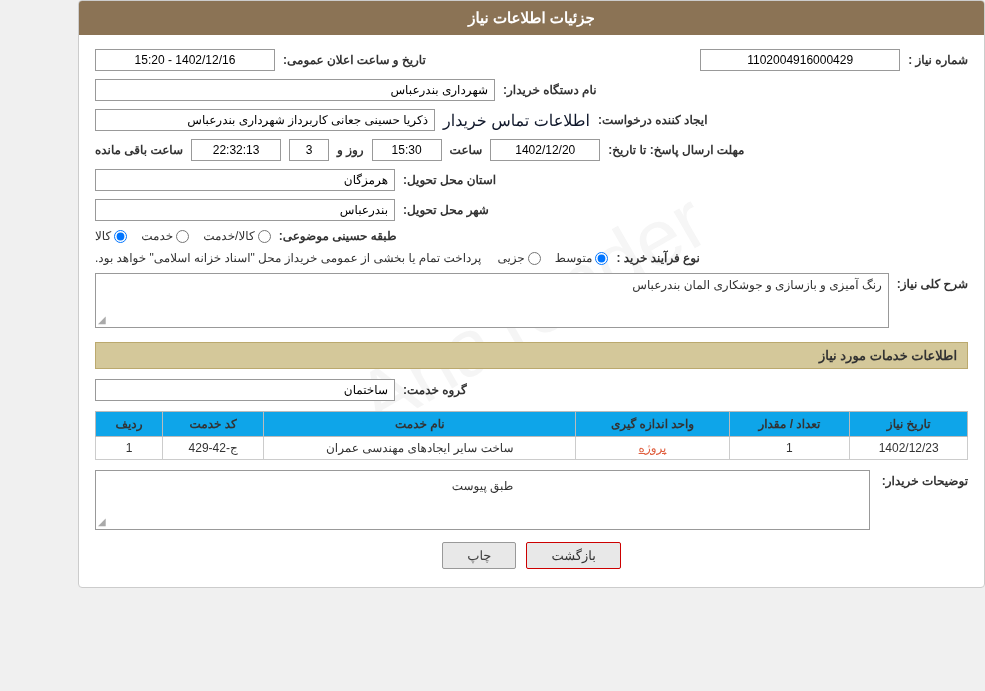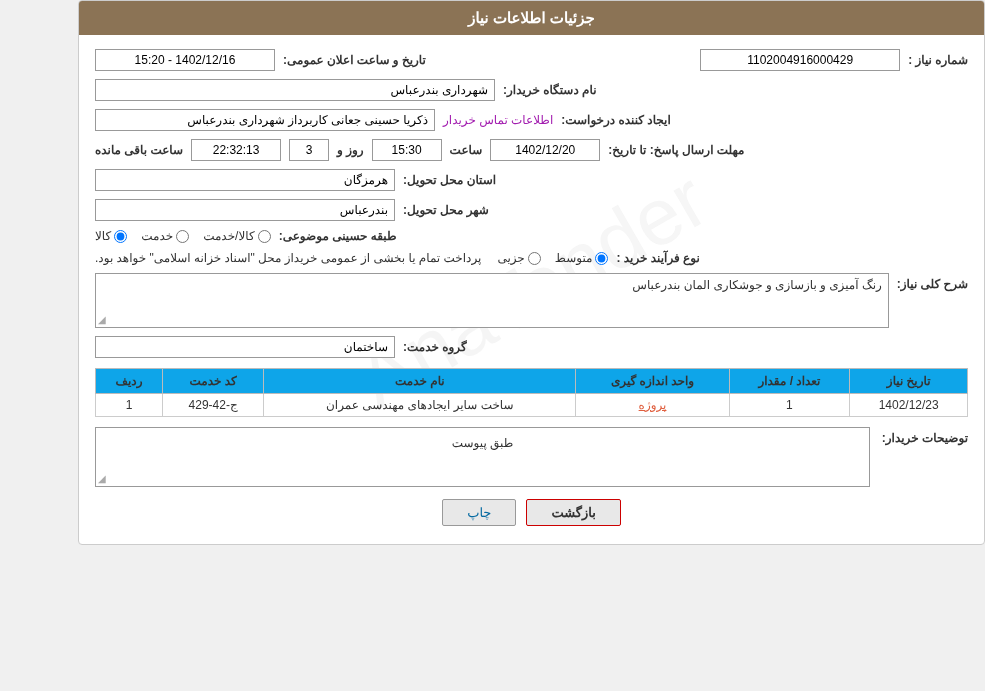--- a/index.html
+++ b/index.html
@@ -47,22 +47,22 @@
       background: #fff;
       padding: 3px 6px;
       font-size: 12px;
       font-family: Tahoma, Arial, sans-serif;
       direction: rtl;
     }
     .input-box.medium { width: 220px; }
     .input-box.small { width: 130px; }
     .input-box.xsmall { width: 80px; }
     .link-text {
-      color: #a21caf;
-      font-size: 12px;
+      color: #0f172a;
+      font-size: 16px;
       cursor: pointer;
       text-decoration: none;
     }
     
     .radio-group {
       display: flex;
       gap: 14px;
       align-items: center;
       direction: rtl;
     }
@@ -143,27 +143,26 @@
     .btn {
       padding: 5px 24px;
       font-size: 13px;
       font-family: Tahoma, Arial, sans-serif;
       border: 1px solid #999;
       cursor: pointer;
       border-radius: 2px;
     }
     .btn-print {
       background: #e8e8e8;
-      color: #0369a1;
+      color: #404040;
     }
     .btn-back {
       background: #e8e8e8;
       color: #333;
       border: 1px solid #c00;
-      font-weight: bold;
     }
     
     .watermark-area {
       position: relative;
       overflow: hidden;
     }
     .watermark {
       position: absolute;
       top: 50%;
       left: 50%;
@@ -272,20 +271,21 @@
         <div class="row-line" style="align-items: flex-start; justify-content: flex-end; gap: 8px;">
           <span class="colon-label" style="padding-top:4px;">شرح کلی نیاز:</span>
           <div style="flex:1; position:relative; min-width:0;">
             <div class="description-box">
               <span>رنگ آمیزی و بازسازی و جوشکاری المان بندرعباس</span>
               <span class="resize-icon">◢</span>
             </div>
           </div>
         </div>
 
+        <div class="section-header">اطلاعات خدمات مورد نیاز</div>
 
         <div class="row-line" style="justify-content: flex-end;">
           <span class="colon-label">گروه خدمت:</span>
           <input type="text" class="input-box" readonly="" style="width: 300px; text-align: right;" value="ساختمان">
         </div>
 
         <table class="services-table">
           <thead>
             <tr>
               <th>تاریخ نیاز</th>

